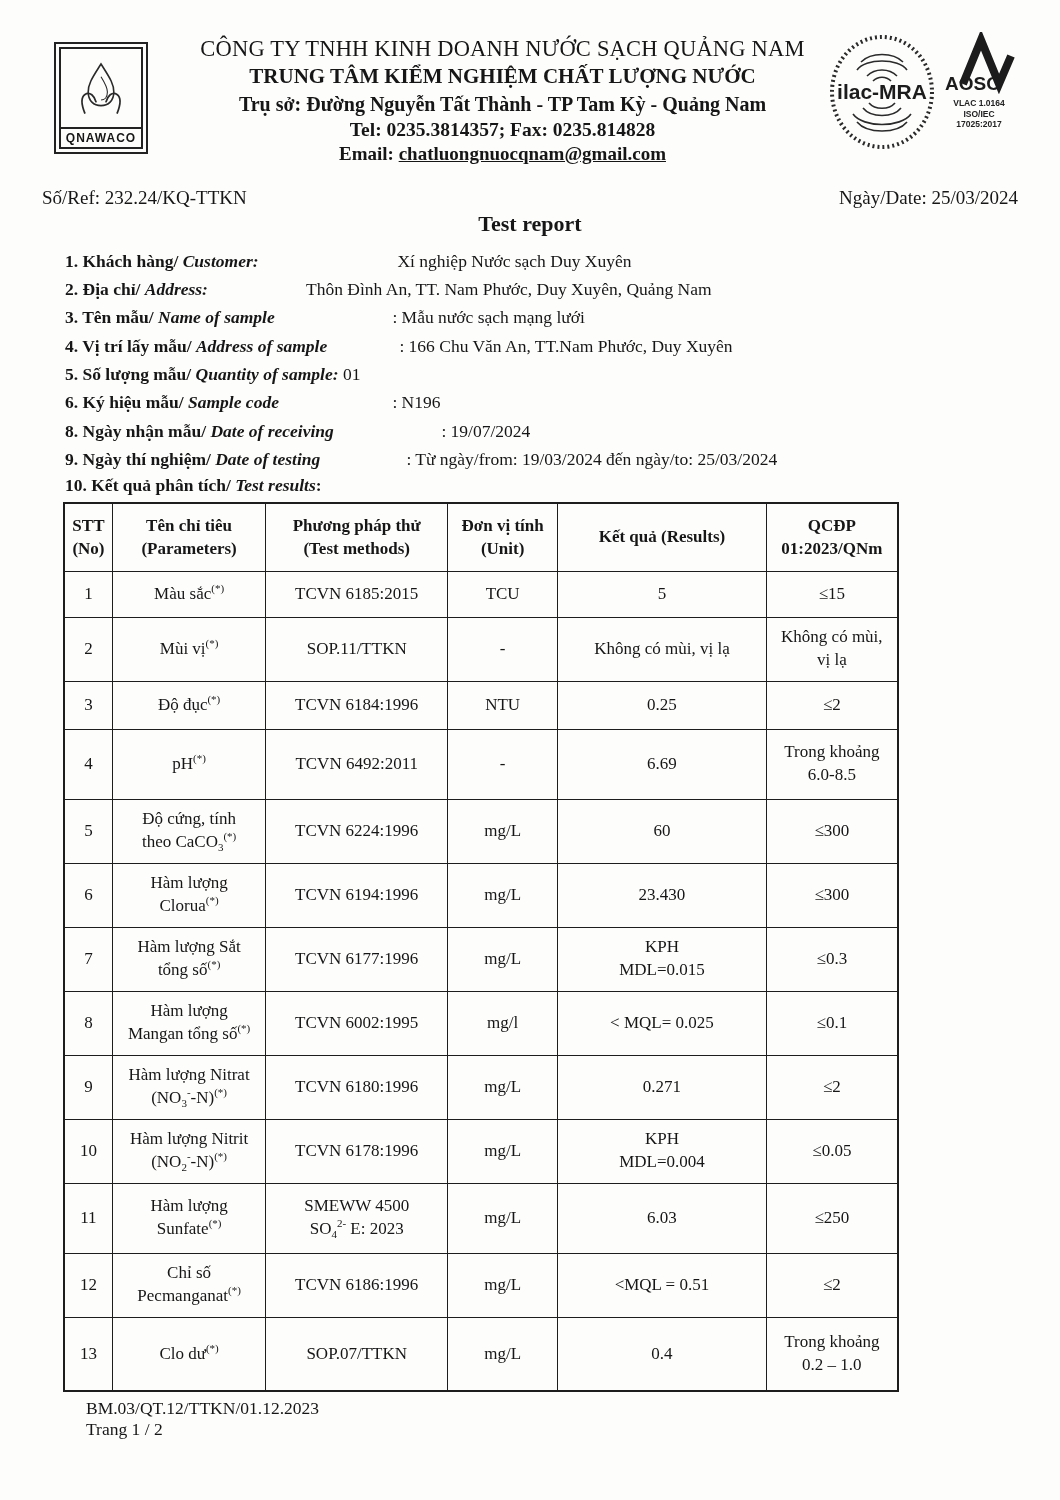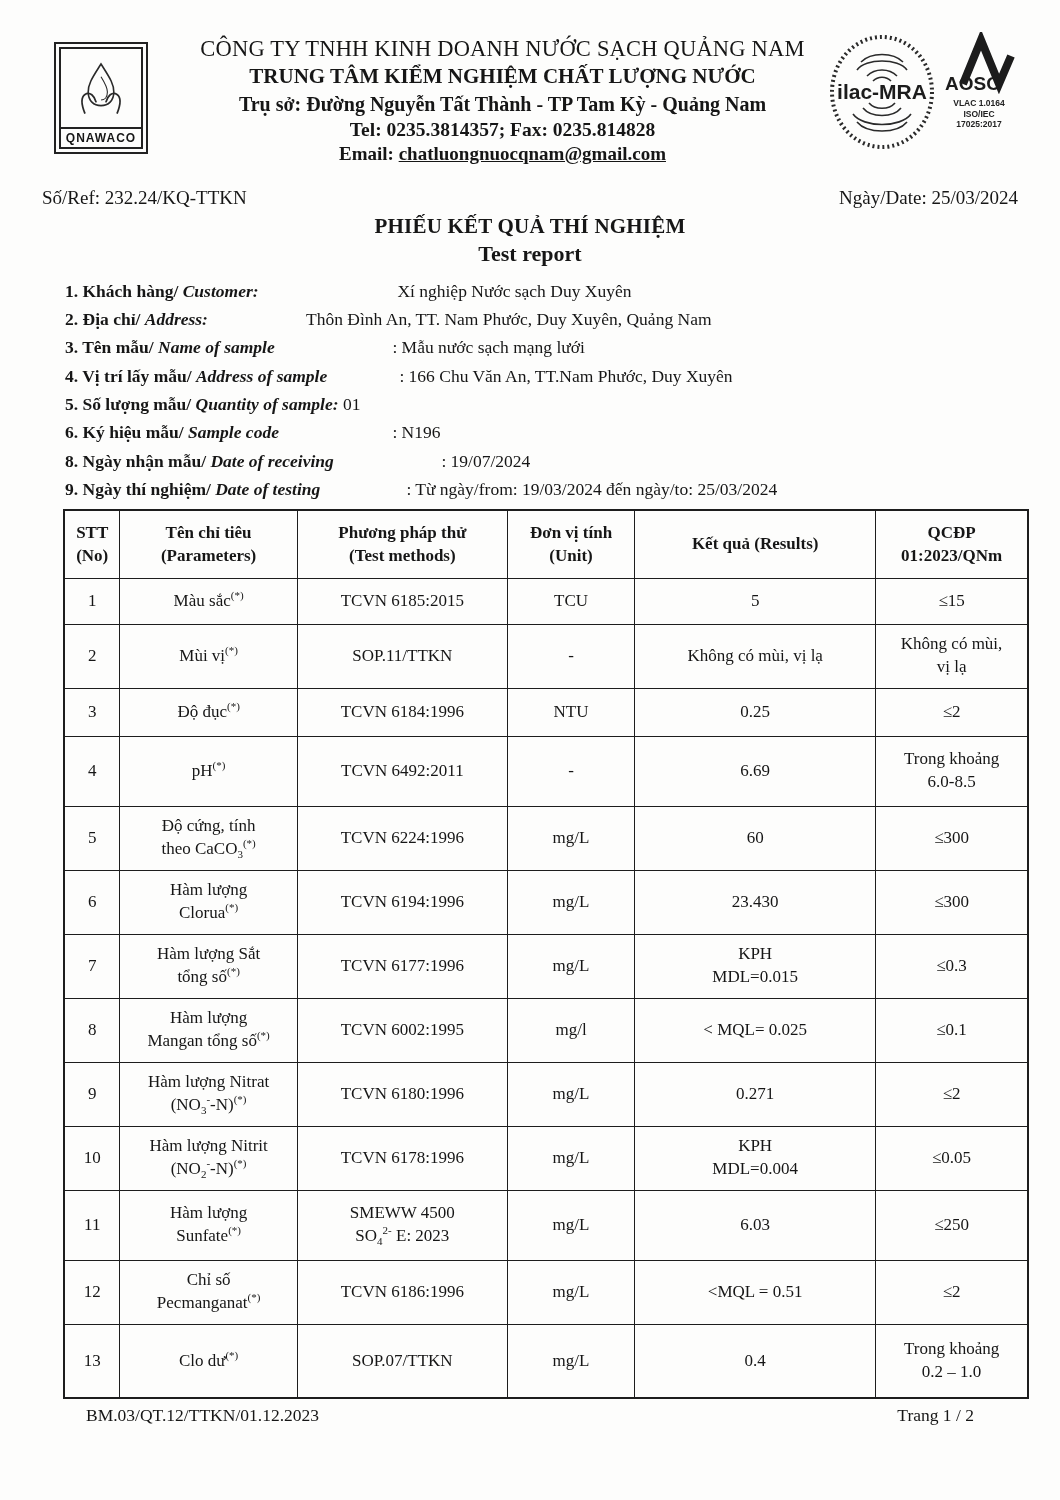--- a/index.html
+++ b/index.html
@@ -54,40 +54,40 @@
   .info-row.r4 .lbl { display:inline-block; min-width:330px; }
   .info-row.r6 .lbl { display:inline-block; min-width:323px; }
   .info-row.r8 .lbl { display:inline-block; min-width:372px; }
   .info-row.r9 .lbl { display:inline-block; min-width:337px; }
   .section-label { font-size:17.5px; font-weight:bold; padding-left:23px; margin-top:2px; }
   .section-label em { font-weight:bold; }
 
   
   table.results {
     border-collapse:collapse; table-layout:fixed;
-    width:966px; margin:6px 0 0 21px;
+    width:836px; margin:6px 0 0 21px;
     font-size:17px;
   }
   table.results th, table.results td {
     border:1.6px solid #1d1d1d;
     text-align:center; vertical-align:middle;
     padding:4px 6px;
     white-space:pre-line;
     line-height:1.35;
   }
   table.results { border:2px solid #1d1d1d; }
   table.results tr:last-child td { border-bottom:2.5px solid #1d1d1d; }
   table.results th { font-weight:bold; height:68px; }
   col.c-no{width:5.8%} col.c-param{width:18.4%} col.c-method{width:21.8%}
   col.c-unit{width:13.2%} col.c-result{width:25%} col.c-limit{width:15.8%}
   td.h46{height:46px} td.h48{height:48px} td.h64{height:64px} td.h70{height:70px} td.h74{height:74px}
   sup,sub { font-size:11px; line-height:0; }
 
   
-  .doc-footer { display:flex; justify-content:space-between; font-size:17.5px; margin:6px 44px 0 44px; }
+  .doc-footer { display:flex; justify-content:space-between; font-size:17.5px; margin:6px 44px 0 44px;flex-direction:column; }
 </style>
 </head>
 <body>
 
 <div class="page">
 
   <header class="doc-header">
 
     <div class="logo-left">
       <div class="qn-logo">
@@ -142,34 +142,34 @@
         <div class="aosc-sub">ISO/IEC 17025:2017</div>
       </div>
     </div>
   </header>
 
   <div class="ref-row">
     <span>Số/Ref: 232.24/KQ-TTKN</span>
     <span>Ngày/Date: 25/03/2024</span>
   </div>
 
-  <div class="doc-title">PHIẾU KẾT QUẢ THÍ NGHIỆM</div>
   <div class="doc-subtitle">Test report</div>
 
   <section class="info" id="info-list">
       <div class="info-row r1"><span class="lbl"><span>1. Khách hàng/ </span><em>Customer:</em></span><span class="val"> Xí nghiệp Nước sạch Duy Xuyên</span></div>
       <div class="info-row r2"><span class="lbl"><span>2. Địa chỉ/ </span><em>Address:</em></span><span class="val"> Thôn Đình An, TT. Nam Phước, Duy Xuyên, Quảng Nam</span></div>
       <div class="info-row r3"><span class="lbl"><span>3. Tên mẫu/ </span><em>Name of sample</em></span><span class="val"> : Mẫu nước sạch mạng lưới</span></div>
       <div class="info-row r4"><span class="lbl"><span>4. Vị trí lấy mẫu/ </span><em>Address of sample</em></span><span class="val"> : 166 Chu Văn An, TT.Nam Phước, Duy Xuyên</span></div>
       <div class="info-row r5"><span class="lbl"><span>5. Số lượng mẫu/ </span><em>Quantity of sample:</em></span><span class="val"> 01</span></div>
       <div class="info-row r6"><span class="lbl"><span>6. Ký hiệu mẫu/ </span><em>Sample code</em></span><span class="val"> : N196</span></div>
       <div class="info-row r8"><span class="lbl"><span>8. Ngày nhận mẫu/ </span><em>Date of receiving</em></span><span class="val"> : 19/07/2024</span></div>
       <div class="info-row r9"><span class="lbl"><span>9. Ngày thí nghiệm/ </span><em>Date of testing</em></span><span class="val"> : Từ ngày/from: 19/03/2024  đến ngày/to: 25/03/2024</span></div>
     </section>
 
+  <div class="section-label"><span>10. Kết quả phân tích/</span> <em>Test results</em><span>:</span></div>
 
   <table class="results">
     <colgroup>
       <col class="c-no">
         <col class="c-param">
         <col class="c-method">
       <col class="c-unit">
         <col class="c-result">
         <col class="c-limit">
     </colgroup>

